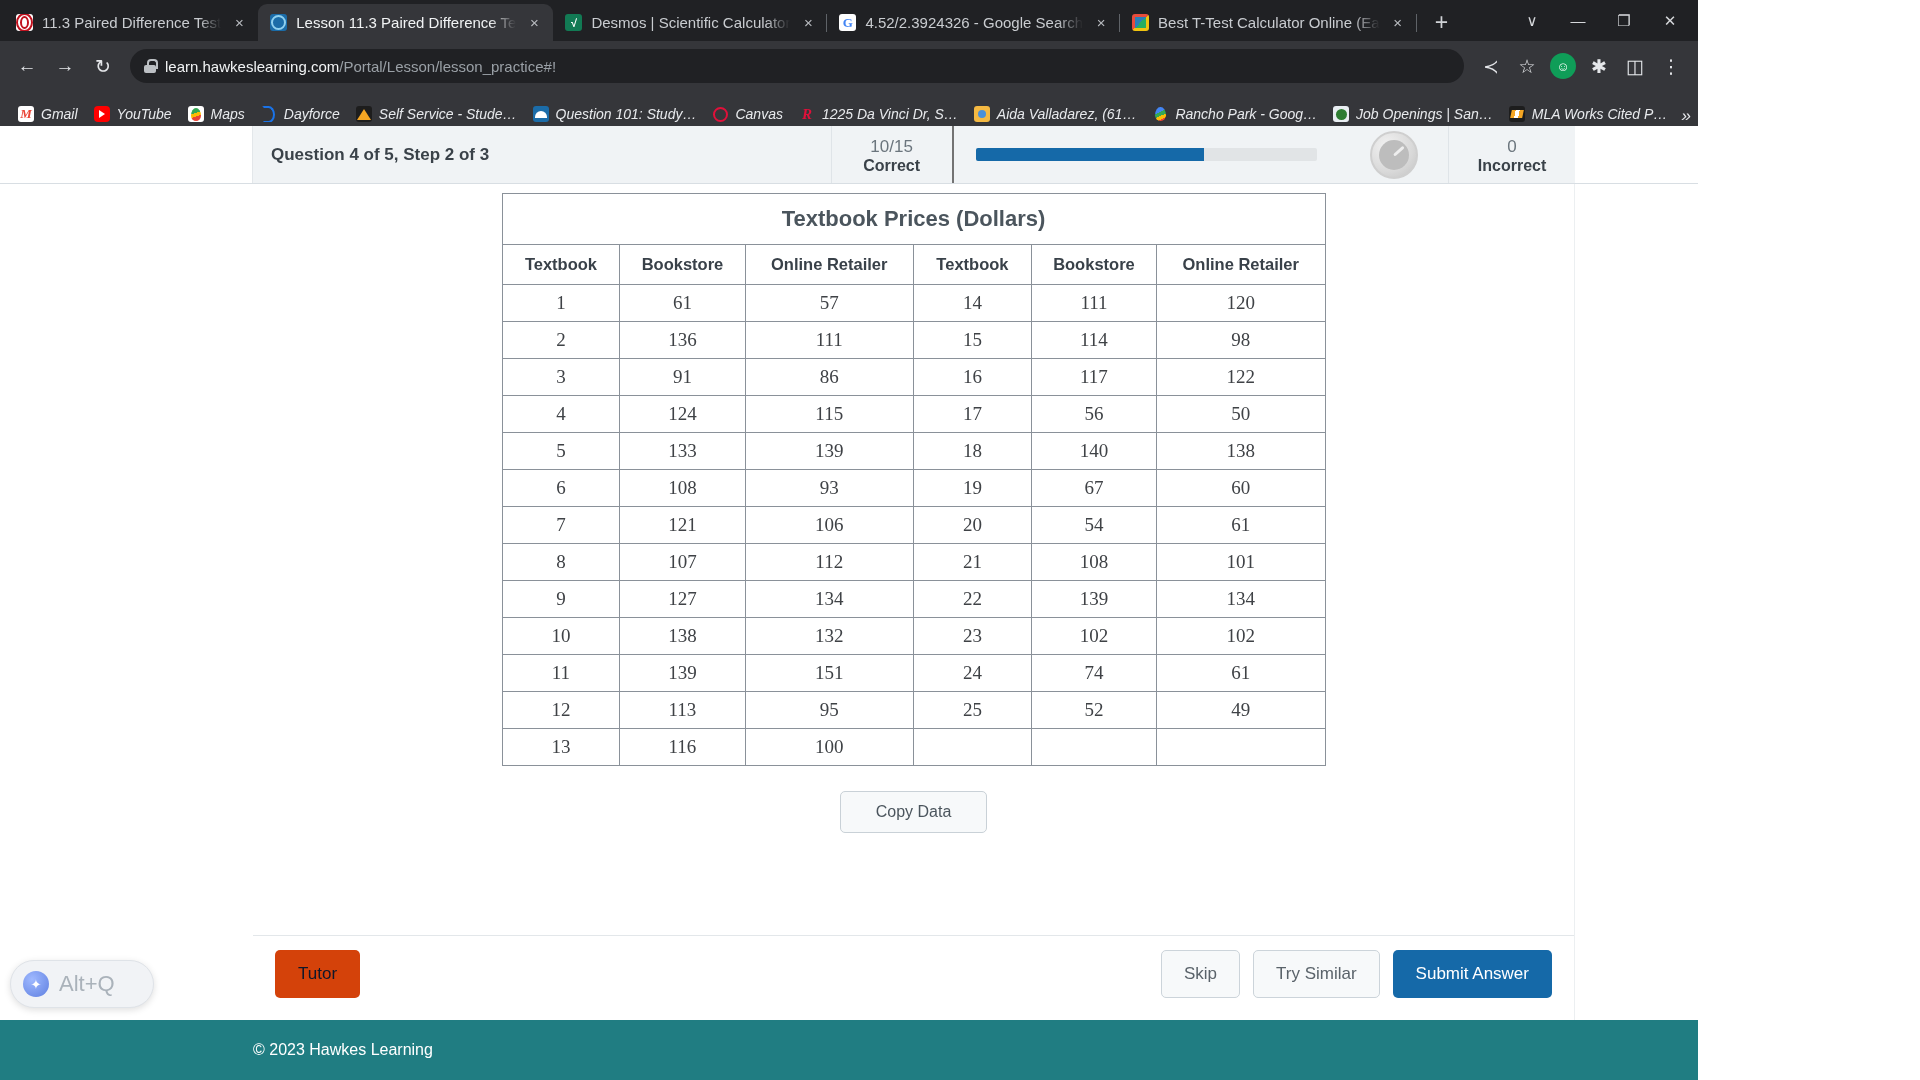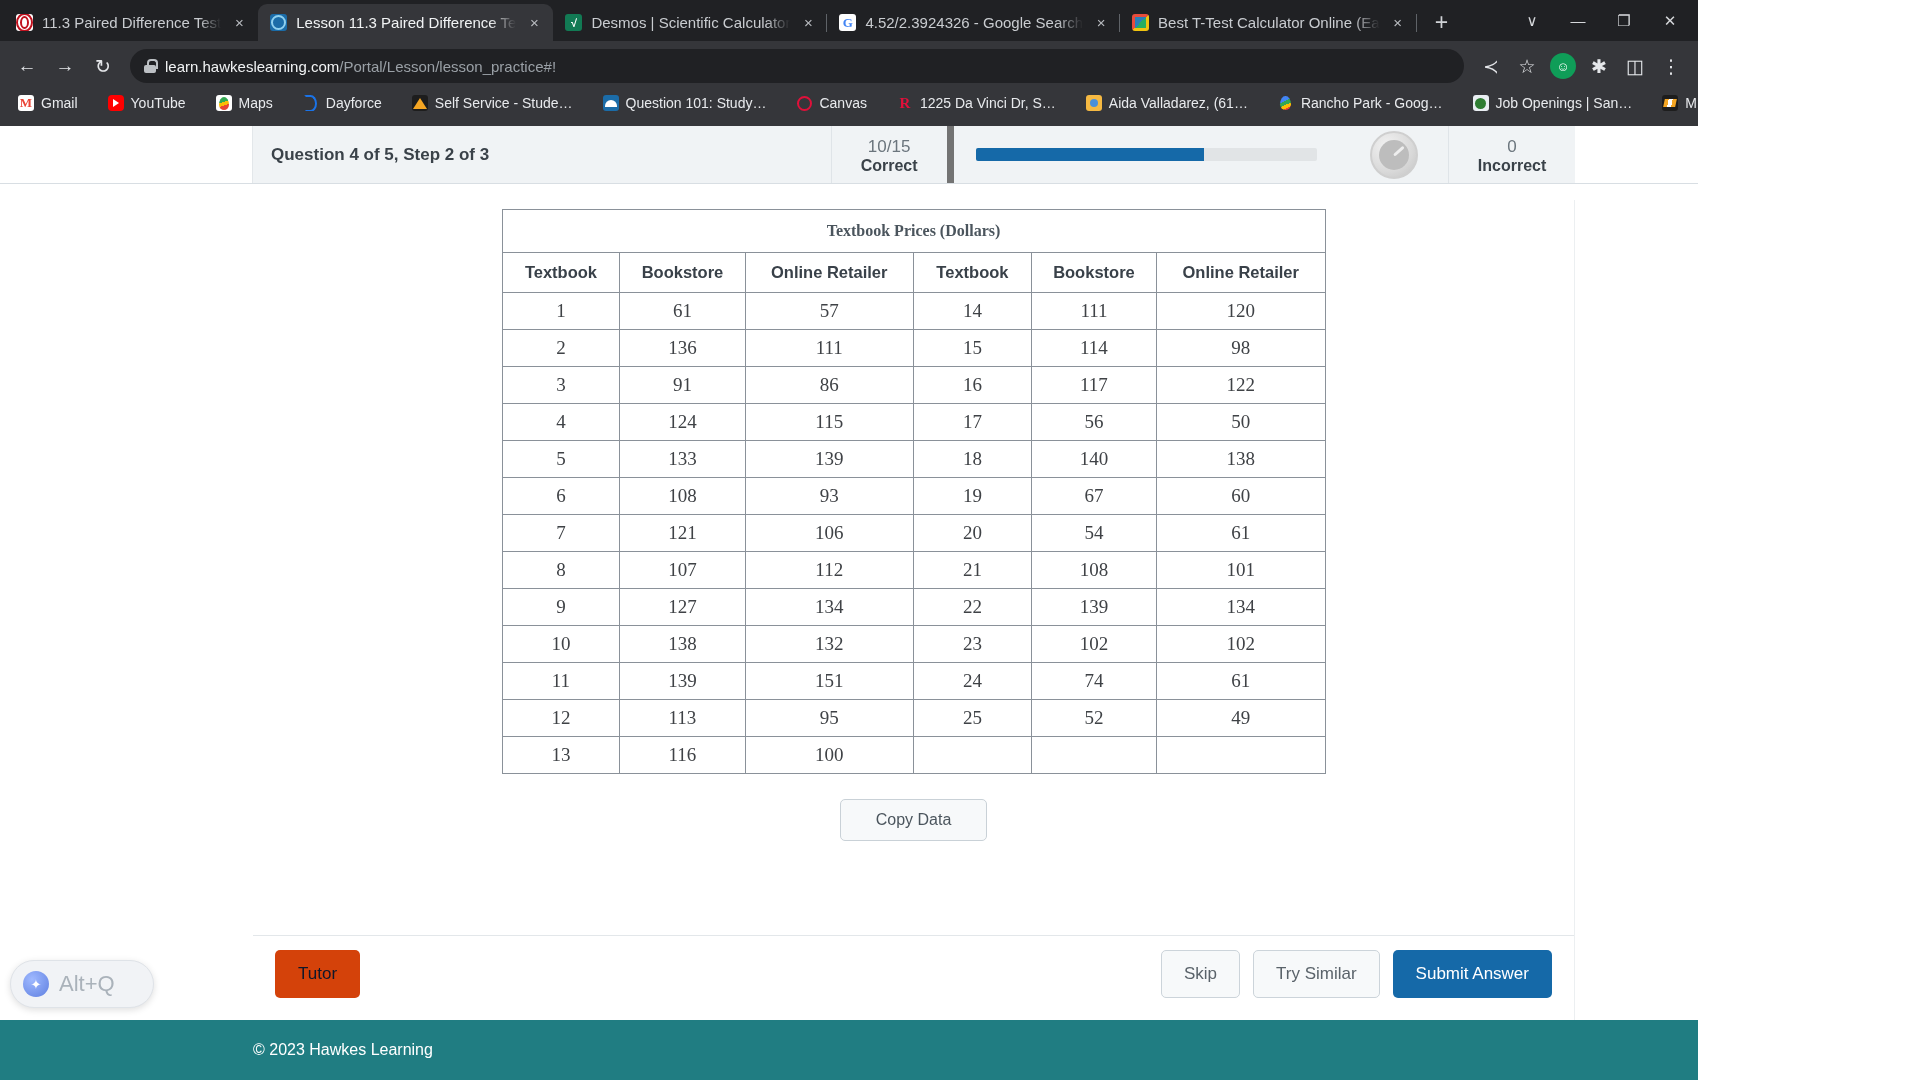--- a/index.html
+++ b/index.html
@@ -110,22 +110,22 @@
   .url b { color: #f1f3f4; font-weight: 400; }
   .tb-right { display: flex; align-items: center; gap: 2px; flex: 0 0 auto; }
   .avatar-btn {
     width: 26px; height: 26px; border-radius: 50%; background: #0f9d58;
     color: #fff; display:flex; align-items:center; justify-content:center;
     font-size: 13px;
   }
 
   .bookmarks {
     height: 35px; background: #35363a;
-    display: flex; align-items: flex-start; padding: 0 10px; gap: 14px;
-    flex: 0 0 35px; overflow: hidden;
+    display: flex; align-items: flex-end; padding: 0 10px; gap: 0;
+    flex: 0 0 35px; overflow: hidden; font-style: italic;
   }
   .bm {
     display: flex; align-items: center; gap: 7px;
     padding: 4px 8px; border-radius: 4px;
     color: #e8eaed; font-size: 14px; white-space: nowrap;
     flex: 0 0 auto;
   }
   .bm-ico {
     width: 16px; height: 16px; flex: 0 0 16px; border-radius: 3px;
     position: relative; display:flex; align-items:center; justify-content:center;
@@ -186,37 +186,37 @@
     display: flex; flex-direction: column;
     background: #ffffff;
   }
 
   
   .q-header {
     display: flex; align-items: stretch;
     background: #a3a3a3;
     border-bottom: 1px solid #d8dee3;
     height: 58px;
-    margin: 0 0 16px 0;
+    margin: 0 0 0 0;
   }
   .qh-left {
     width: 253px; background: #ffffff; flex: 0 0 253px;
     border-right: 1px solid #e3e7ea;
   }
   .qh-title {
     flex: 1 1 auto; display: flex; align-items: center;
     padding-left: 18px;
     font-size: 17px; font-weight: bold; color: #3a4249;
     background: #f0f3f5;
     border-right: 1px solid #dfe4e8;
   }
   .qh-correct {
     flex: 0 0 122px; display: flex; flex-direction: column;
     align-items: center; justify-content: center;
-    background: #f0f3f5; border-right: 7px solid #737373;
+    background: #f0f3f5; border-right: 2px solid #737373;
     padding-top: 2px;
   }
   .qh-correct .num { font-size: 17px; color: #6b757d; line-height: 1.25; }
   .qh-correct .lbl { font-size: 16px; font-weight: bold; color: #3a4249; }
   .qh-progress {
     flex: 1 1 auto; display: flex; align-items: center;
     padding: 0 22px; background: #f0f3f5;
   }
   .pbar {
     width: 100%; height: 13px; background: #e1e4e6; border-radius: 2px;
@@ -270,22 +270,22 @@
   }
 
   .table-wrap { display: flex; justify-content: center; padding-top: 6px; }
   table.data {
     border-collapse: collapse;
     font-family: "Liberation Serif", serif;
     background: #ffffff;
     width: 824px;
   }
   table.data caption, table.data .cap {
-    font-family: Liberation Serif, serif;
-    font-size: 16px; font-weight: bold; color: #4b555d;
+    font-family: Liberation Sans, sans-serif;
+    font-size: 22px; font-weight: bold; color: #4b555d;
     padding: 12px 0 12px;
     border: 1px solid #8a9199;
     border-bottom: 1px solid #8a9199;
     text-align: center;
   }
   table.data th {
     font-family: "Liberation Sans", sans-serif;
     font-size: 16.5px; font-weight: bold; color: #394149;
     border: 1px solid #8a9199;
     padding: 10px 8px;

